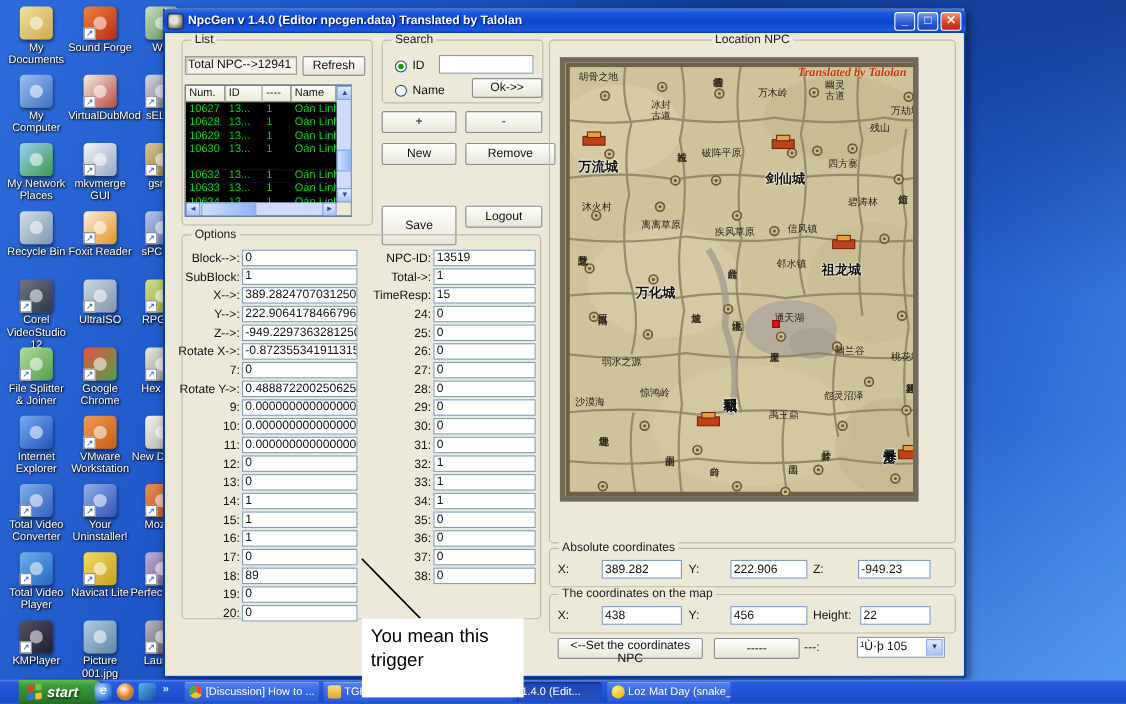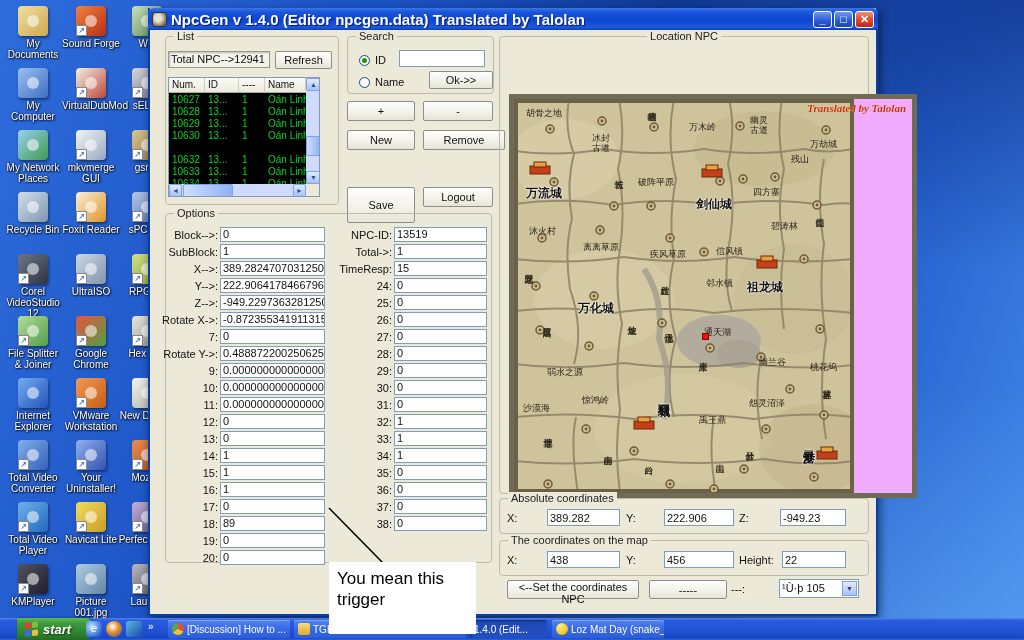--- a/index.html
+++ b/index.html
@@ -25,21 +25,21 @@
 
   
   #app-window { position:absolute; left:148px; top:8px; width:730px; height:608px;
     border:2px solid #0a3dae; border-top:none; border-radius:0 0 2px 2px; background:#ece9d8;
     box-shadow:2px 3px 8px rgba(0,0,0,.5); }
   #titlebar { position:absolute; left:-2px; top:0; width:730px; height:22px;
     background:linear-gradient(180deg,#3a77e8 0%,#1b55dc 18%,#0c46ce 55%,#1e58dc 88%,#0b3db8 100%);
     border-radius:5px 5px 0 0; display:flex; align-items:center; padding:0 4px; }
   #titlebar .appicon { width:15px; height:15px; border-radius:3px; margin-right:4px;
     background:radial-gradient(circle at 40% 40%, #e8e2d0 30%, #8a7f66 70%, #4d463a); border:1px solid #333; }
-  #titlebar .ttext { flex:1; color:#fff; font-size:15px; font-weight:bold;
+  #titlebar .ttext { flex:1; color:#fff; font-size:11px; font-weight:bold;
     text-shadow:1px 1px 1px #00187a; white-space:nowrap; overflow:hidden; }
   .tbtn { width:19px; height:17px; margin-left:2px; border-radius:3px; border:1px solid #fff;
     color:#fff; font-size:11px; line-height:15px; text-align:center; font-weight:bold; }
   .tbtn.min, .tbtn.max { background:linear-gradient(180deg,#6f96ee,#2a5ad8 60%,#1a44b8); }
   .tbtn.close { background:linear-gradient(180deg,#f09078,#dd4428 55%,#b82810); }
   .client { position:absolute; left:0; top:22px; right:0; bottom:0; background:#ece9d8; }
 
   .groupbox { position:absolute; border:1px solid #bcbaa8; border-radius:4px; }
   .gb-label { position:absolute; top:-7px; left:8px; background:#ece9d8; padding:0 3px;
     font-size:11px; color:#202020; white-space:nowrap; }
@@ -71,22 +71,22 @@
   .sbtn { position:absolute; background:linear-gradient(180deg,#e2ebfd,#aac2f4); border:1px solid #7da2f2;
     border-radius:2px; color:#2050b0; font-size:7px; text-align:center; line-height:11px; }
   .sthumb { position:absolute; background:linear-gradient(90deg,#cfdffc,#8fb2f4); border:1px solid #7da2f2; border-radius:2px; }
 
   
   .opt-lbl { position:absolute; font-size:11px; color:#111; text-align:right; white-space:nowrap; }
   .opt-txt { position:absolute; height:15px; background:#fff; border:1px solid #7f9db9;
     font-size:11px; line-height:13px; padding:0 2px; color:#111; overflow:hidden; white-space:nowrap; }
 
   
-  #mapframe { position:absolute; left:359px; top:44px; width:408px; height:404px;
-    border:5px solid #6f6b55; background:#f0abfc; overflow:hidden;margin-top:42px; }
+  #mapframe { position:absolute; left:359px; top:44px; width:326px; height:404px;
+    border:5px solid #6f6b55; background:#f0abfc; overflow:hidden; }
   #mapcanvas { position:absolute; left:0; top:0; }
   .mlabel { position:absolute; font-size:9px; color:#2a2418; line-height:10px;
     font-family:"DejaVu Sans",sans-serif; white-space:pre; }
   .mlabel.big { font-size:12px; font-weight:bold; color:#111;
     text-shadow:0 0 2px #fff,0 0 2px #fff; }
   .mlabel.vert { writing-mode:vertical-rl; }
   #watermark { position:absolute; right:6px; top:3px; font-family:"Liberation Serif",serif;
     font-style:italic; font-weight:bold; font-size:11px; color:#cc2a2a; text-shadow:0 0 1px #ff6; }
   #npc-marker { position:absolute; width:7px; height:7px; background:#e41414; border:1px solid #860404; }
 

